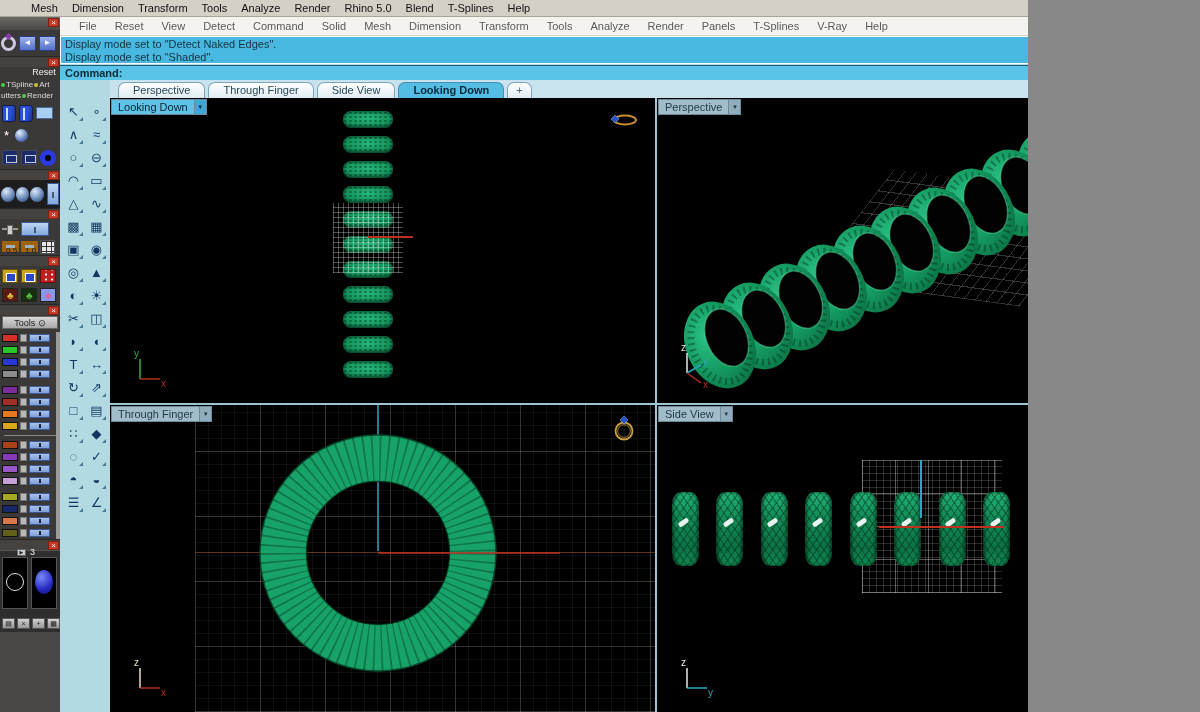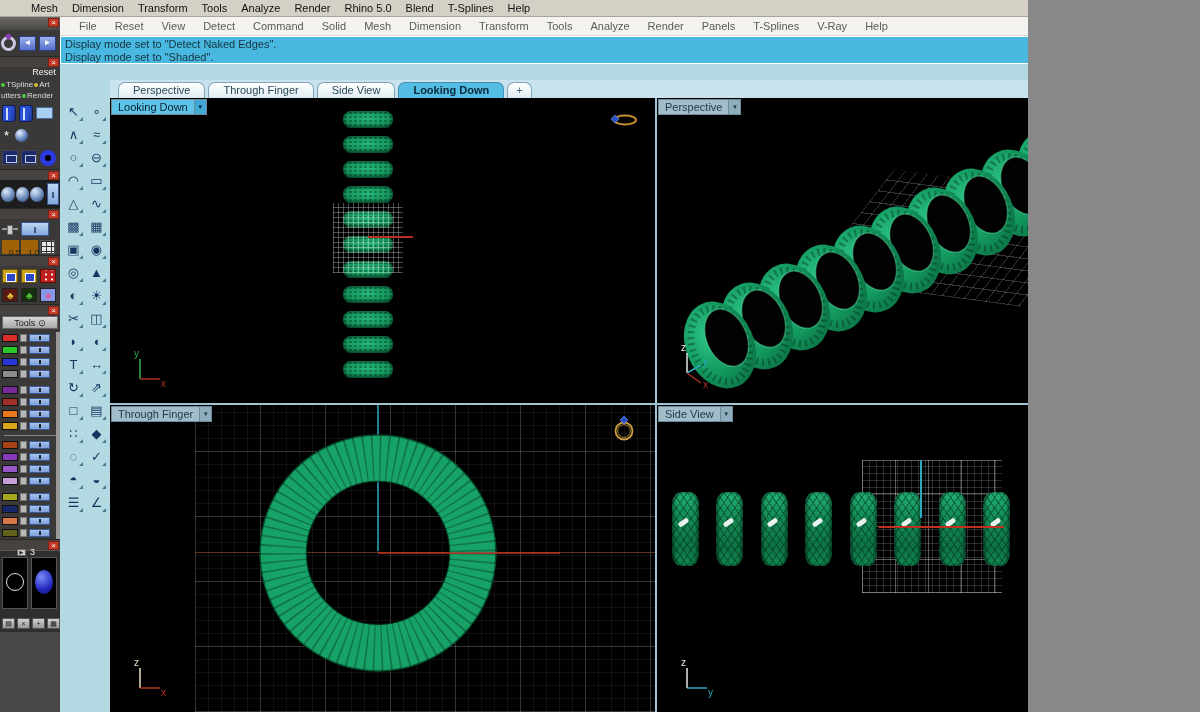--- a/index.html
+++ b/index.html
@@ -64,21 +64,21 @@
   .dp-mats{height:28px;background:#1d1d1d;display:flex;align-items:center;gap:1px;padding:1px;flex:none;}
   .msphere{width:15px;height:15px;border-radius:50%;background:radial-gradient(circle at 35% 30%,#dceaf8,#6888b8 55%,#26375f);}
   .vbtn{margin-left:2px;width:13px;height:22px;background:linear-gradient(#bcd6f4,#84a8dc);border:1px solid #3a5a9a;
     color:#123;font-size:9px;font-weight:bold;text-align:center;line-height:22px;}
   .dp-slider{height:19px;display:flex;align-items:center;gap:3px;padding:0 2px;flex:none;}
   .track{width:16px;height:2px;background:#999;position:relative;}
   .track:after{content:"";position:absolute;left:5px;top:-3px;width:4px;height:8px;background:#ccc;border:1px solid #666;}
   .vbtn2{width:28px;height:14px;background:linear-gradient(#bcd6f4,#84a8dc);border:1px solid #3a5a9a;
     color:#123;font-size:9px;font-weight:bold;text-align:center;line-height:14px;}
   .dp-values{height:17px;display:flex;align-items:center;gap:2px;padding:0 2px;flex:none;}
-  .vbox{width:17px;height:11px;background:#9ab0c8;border:7px solid #a16207;color:#122;font-size:8px;text-align:center;line-height:11px;}
+  .vbox{width:17px;height:11px;background:#9ab0c8;border:4px solid #a16207;color:#122;font-size:8px;text-align:center;line-height:11px;}
   .gridic{width:15px;height:14px;background:#e8e8e8;border:1px solid #555;
     background-image:linear-gradient(#333 1px,transparent 1px),linear-gradient(90deg,#333 1px,transparent 1px);background-size:5px 5px;}
   .dp-ico-row{height:19px;display:flex;align-items:center;gap:3px;padding:0 2px;flex:none;}
   .ic-y{width:16px;height:14px;background:#caa21c;border:1px solid #6a5208;position:relative;}
   .ic-y:after{content:"";position:absolute;left:3px;top:3px;width:8px;height:7px;background:#2a48c8;border:1px solid #fff;}
   .ic-dice{width:16px;height:14px;background:#c02020;border:1px solid #601008;
     background-image:radial-gradient(#fff 1px,transparent 1.5px);background-size:6px 5px;background-position:2px 2px;}
   .ic-tree{width:16px;height:14px;border:1px solid #222;position:relative;}
   .ic-tree:after{content:"♣";position:absolute;left:4px;top:1px;font-size:10px;}
   .ic-tree.r{background:#5a1a14;} .ic-tree.r:after{color:#e8c040;}
@@ -211,20 +211,21 @@
     </div>
 
   <div class="cmd-history">
       <div class="cmd-line">Display mode set to "Detect Naked Edges".</div>
       <div class="cmd-line">Display mode set to "Shaded".</div>
     </div>
   <div class="cmd-scroll">
     <button>▲</button>
     <button>▼</button>
   </div>
+  <div class="cmd-prompt">Command:</div>
 
   <div class="tabrow">
       <div class="tab">Perspective</div>
       <div class="tab">Through Finger</div>
       <div class="tab">Side View</div>
       <div class="tab active">Looking Down</div>
       <div class="tab plus">+</div>
     </div>
 
   <div class="dark-panel">

